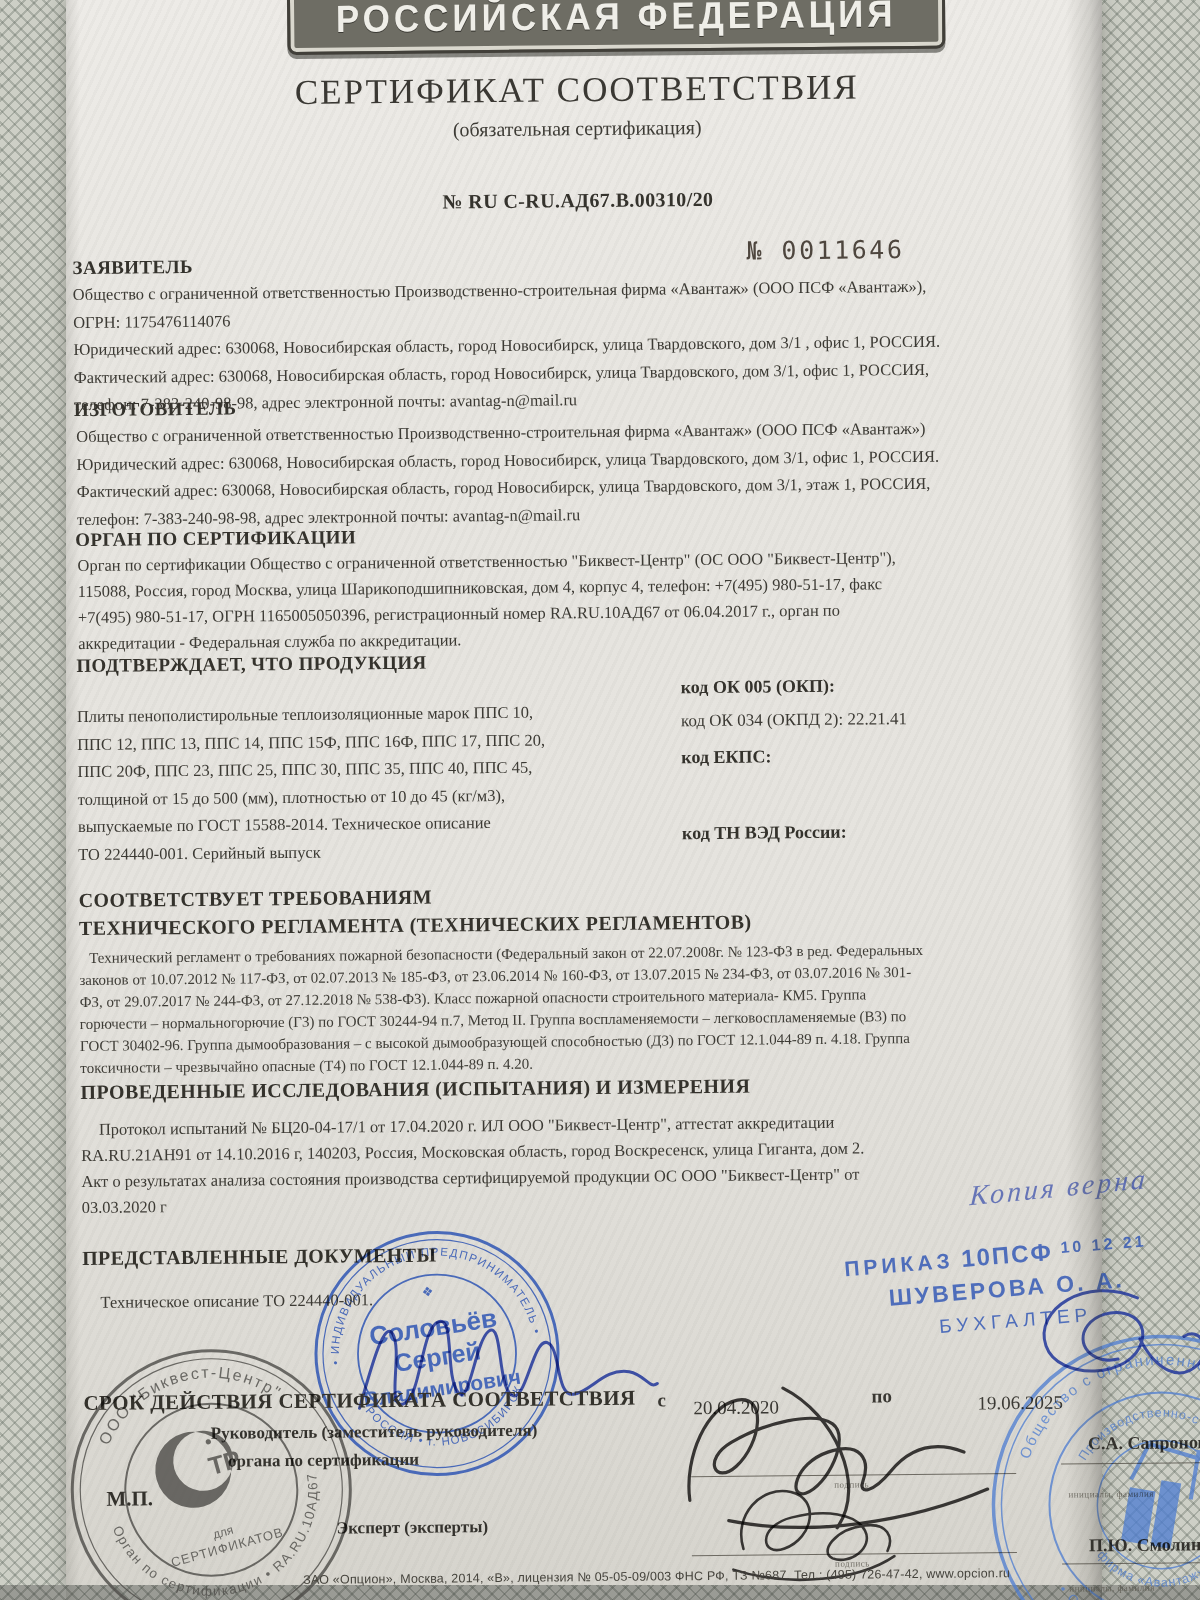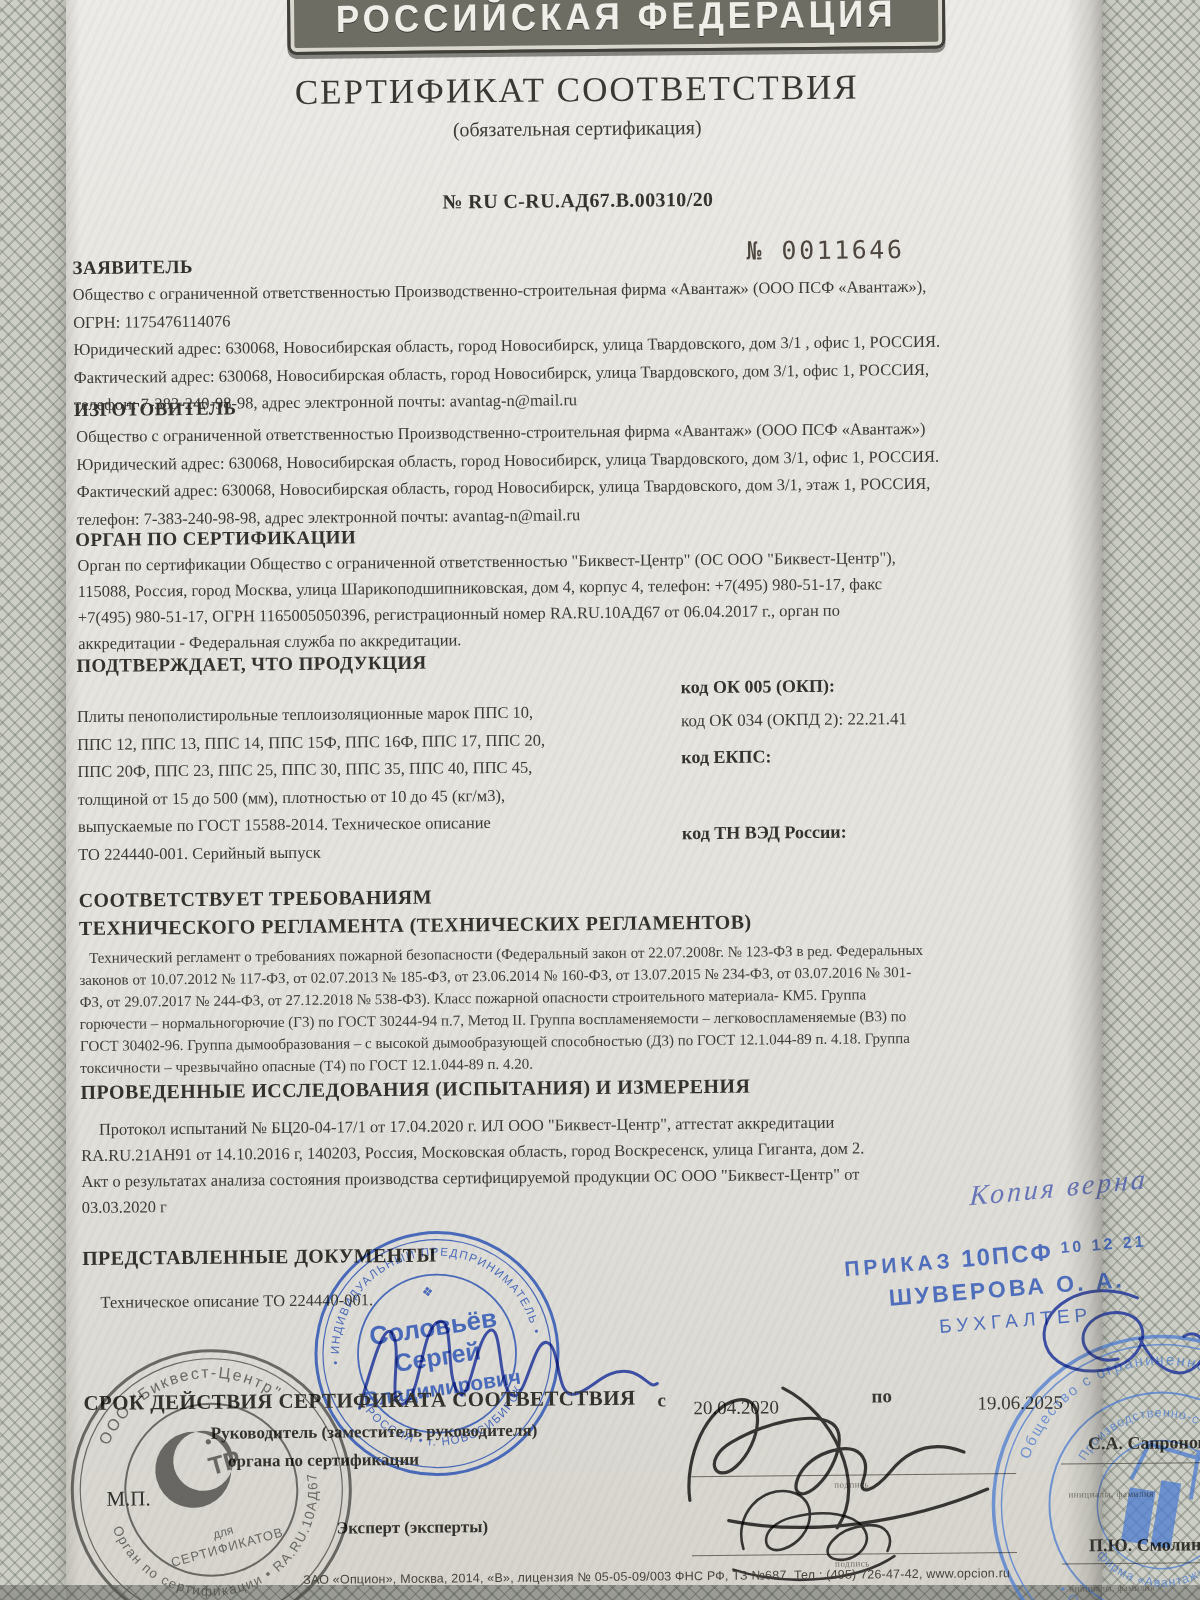--- a/index.html
+++ b/index.html
@@ -50,21 +50,21 @@
   .stamp{position:absolute;mix-blend-mode:multiply;}
   .order-stamp{position:absolute;left:842px;top:1246px;transform:rotate(-4deg);
     font-family:"Liberation Sans",sans-serif;color:rgba(47,85,180,.82);mix-blend-mode:multiply;}
   .order-stamp .l1{font-size:21px;letter-spacing:4px;font-weight:600;}
   .order-stamp .b{font-size:24px;font-weight:bold;letter-spacing:2px;margin-left:8px;}
   .order-stamp .d{font-size:16px;letter-spacing:3px;position:relative;top:-6px;margin-left:8px;}
   .order-stamp .l2{font-size:23px;font-weight:bold;letter-spacing:3px;margin:6px 0 0 42px;}
   .order-stamp .l3{font-size:19px;letter-spacing:5px;margin:8px 0 0 90px;}
   .copy-note{position:absolute;left:966px;top:1176px;font-style:italic;font-size:28px;
     color:rgba(55,76,170,.72);letter-spacing:3px;transform:rotate(-5deg) skewX(-9deg);mix-blend-mode:multiply;}
-  .mp{position:absolute;left:100px;top:1482px;font-size:21px;font-weight:normal;color:#33312c;text-align:right;}
+  .mp{position:absolute;left:100px;top:1482px;font-size:21px;font-weight:bold;color:#33312c;text-align:right;}
   .name{position:absolute;white-space:nowrap;font-weight:bold;font-size:18px;color:#34322d;}
   .role{position:absolute;white-space:nowrap;font-weight:bold;font-size:17px;color:#34322d;}
   .date-t{position:absolute;white-space:nowrap;font-size:19px;color:#3a3833;}
   .footer{position:absolute;left:296px;top:1570px;font-family:"Liberation Sans",sans-serif;
     font-size:12.5px;color:#45433c;letter-spacing:.2px;}
   svg text{font-family:"Liberation Sans",sans-serif;}
 </style>
 </head>
 <body>
 

